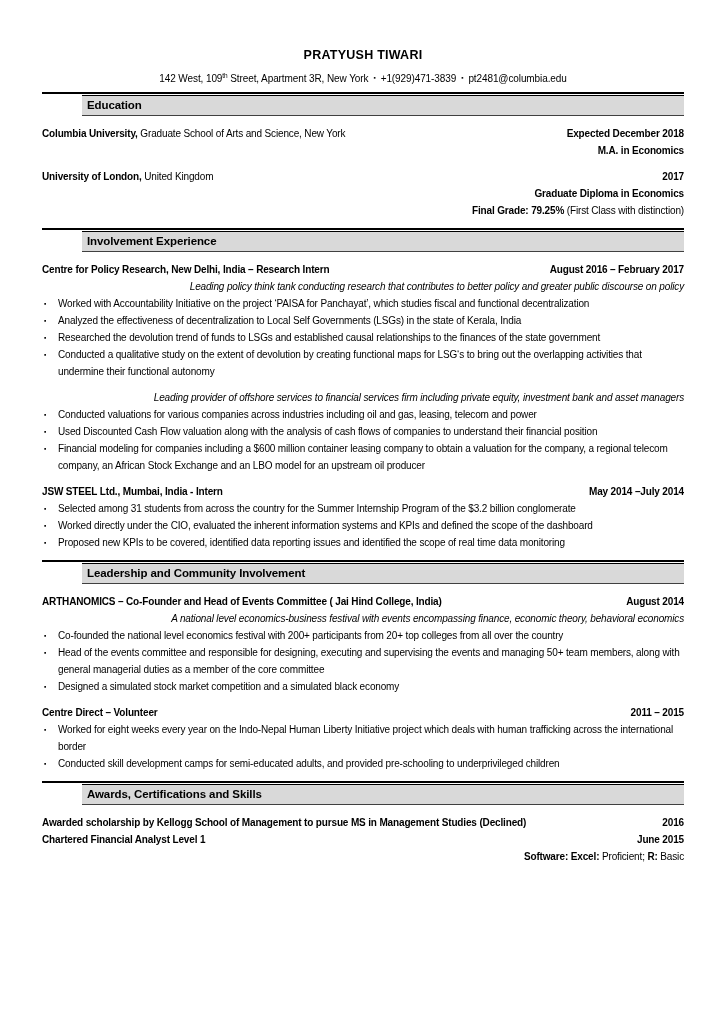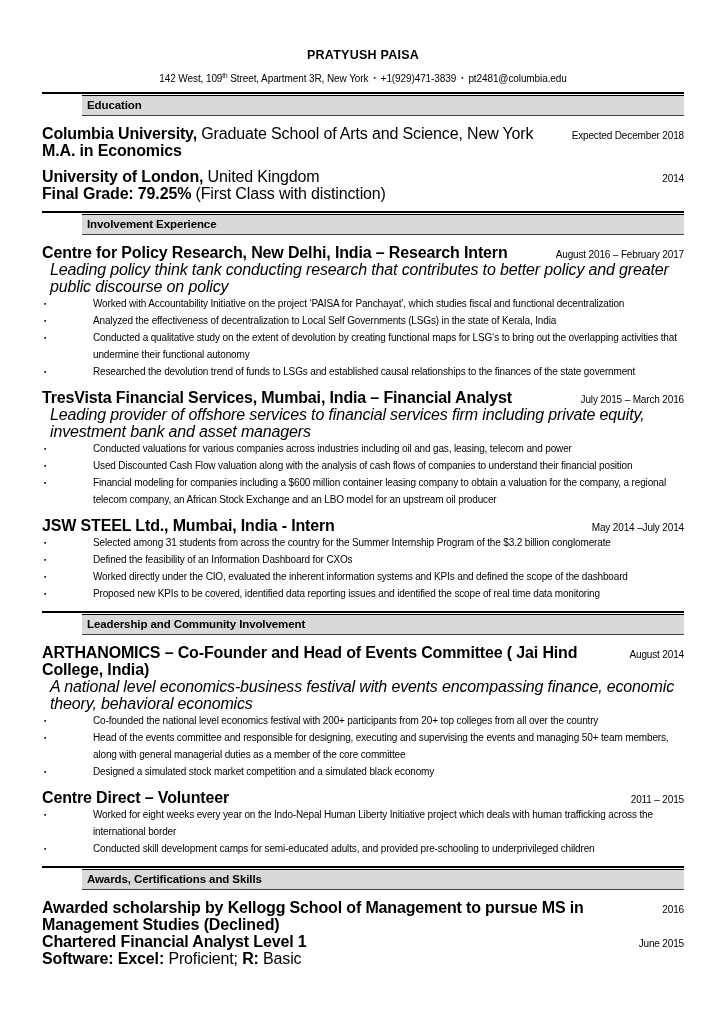--- a/index.html
+++ b/index.html
@@ -34,60 +34,61 @@
     background: #d9d9d9;
     border-top: 1px solid #000;
     border-bottom: 1px solid #404040;
     font-size: 11.5px;
     font-weight: 700;
     padding: 3px 5px 4px 5px;
     letter-spacing: -0.1px;
   }
   .entry { margin-bottom: 9px; }
   .row { display: flex; justify-content: space-between; align-items: baseline; }
-  .line { font-size: 16px; line-height: 17px; letter-spacing: -0.15px; }
+  .line { font-size: 10px; line-height: 17px; letter-spacing: -0.15px; text-align: right; }
   .b { font-weight: 700; }
   .i { font-style: italic; margin-left: 8px; }
   .date {
-    font-size: 10px; font-weight: 400;
+    font-size: 10px; font-weight: 700;
     white-space: nowrap; margin-left: 26px;
     letter-spacing: -0.15px;
   }
   ul.bullets { list-style: none; margin: 0; padding: 0; }
-  ul.bullets li { display: flex; gap: 35px; }
+  ul.bullets li { display: flex; }
   .bm { flex: 0 0 14px; font-size: 6.5px; line-height: 17px; padding-left: 2px; }
   .bt { flex: 1; font-size: 10px; line-height: 17px; letter-spacing: -0.15px; }
 </style>
 </head>
 <body>
 
 <div class="page">
 
-  <div class="name">PRATYUSH PAISA</div>
+  <div class="name">PRATYUSH TIWARI</div>
   <div class="contact">
     <span><span>142 West, 109</span><sup>th</sup><span> Street, Apartment 3R, New York</span></span><span class="sep">▪</span><span>+1(929)471-3839</span><span class="sep">▪</span><span>pt2481@columbia.edu</span>
   </div>
 
   <div class="section-bar">
     <div class="section-bar-title">Education</div>
   </div>
 
   <div class="entry">
     <div class="row">
       <div class="line"><span class="b">Columbia University,</span><span> Graduate School of Arts and Science, New York</span></div>
       <div class="date">Expected December 2018</div>
     </div>
     <div class="line b">M.A. in Economics</div>
   </div>
 
   <div class="entry">
     <div class="row">
       <div class="line"><span class="b">University of London,</span><span> United Kingdom</span></div>
-      <div class="date">2014</div>
-    </div>
+      <div class="date">2017</div>
+    </div>
+    <div class="line b">Graduate Diploma in Economics</div>
     <div class="line"><span class="b">Final Grade: 79.25%</span><span> (First Class with distinction)</span></div>
   </div>
 
 
   <div class="section-bar">
     <div class="section-bar-title">Involvement Experience</div>
   </div>
 
   <div class="entry">
     <div class="row">
@@ -99,34 +100,30 @@
       <li>
           <span class="bm">▪</span>
           <span class="bt">Worked with Accountability Initiative on the project ‘PAISA for Panchayat’, which studies fiscal and functional decentralization</span>
         </li>
       <li>
           <span class="bm">▪</span>
           <span class="bt">Analyzed the effectiveness of decentralization to Local Self Governments (LSGs) in the state of Kerala, India</span>
         </li>
       <li>
           <span class="bm">▪</span>
+          <span class="bt">Researched the devolution trend of funds to LSGs and established causal relationships to the finances of the state government</span>
+        </li>
+      <li>
+          <span class="bm">▪</span>
           <span class="bt">Conducted a qualitative study on the extent of devolution by creating functional maps for LSG‘s to bring out the overlapping activities that undermine their functional autonomy</span>
         </li>
-      <li>
-          <span class="bm">▪</span>
-          <span class="bt">Researched the devolution trend of funds to LSGs and established causal relationships to the finances of the state government</span>
-        </li>
-    </ul>
-  </div>
-
-  <div class="entry">
-    <div class="row">
-      <div class="line b">TresVista Financial Services, Mumbai, India – Financial Analyst</div>
-      <div class="date">July 2015 – March 2016</div>
-    </div>
+    </ul>
+  </div>
+
+  <div class="entry">
     <div class="line i">Leading provider of offshore services to financial services firm including private equity, investment bank and asset managers</div>
     <ul class="bullets">
       <li>
           <span class="bm">▪</span>
           <span class="bt">Conducted valuations for various companies across industries including oil and gas, leasing, telecom and power</span>
         </li>
       <li>
           <span class="bm">▪</span>
           <span class="bt">Used Discounted Cash Flow valuation along with the analysis of cash flows of companies to understand their financial position</span>
         </li>
@@ -142,24 +139,20 @@
       <div class="line b">JSW STEEL Ltd., Mumbai, India - Intern</div>
       <div class="date">May 2014 –July 2014</div>
     </div>
     <ul class="bullets">
       <li>
           <span class="bm">▪</span>
           <span class="bt">Selected among 31 students from across the country for the Summer Internship Program of the $3.2 billion conglomerate</span>
         </li>
       <li>
           <span class="bm">▪</span>
-          <span class="bt">Defined the feasibility of an Information Dashboard for CXOs</span>
-        </li>
-      <li>
-          <span class="bm">▪</span>
           <span class="bt">Worked directly under the CIO, evaluated the inherent information systems and KPIs and defined the scope of the dashboard</span>
         </li>
       <li>
           <span class="bm">▪</span>
           <span class="bt">Proposed new KPIs to be covered, identified data reporting issues and identified the scope of real time data monitoring</span>
         </li>
     </ul>
   </div>
 
   <div class="section-bar">

